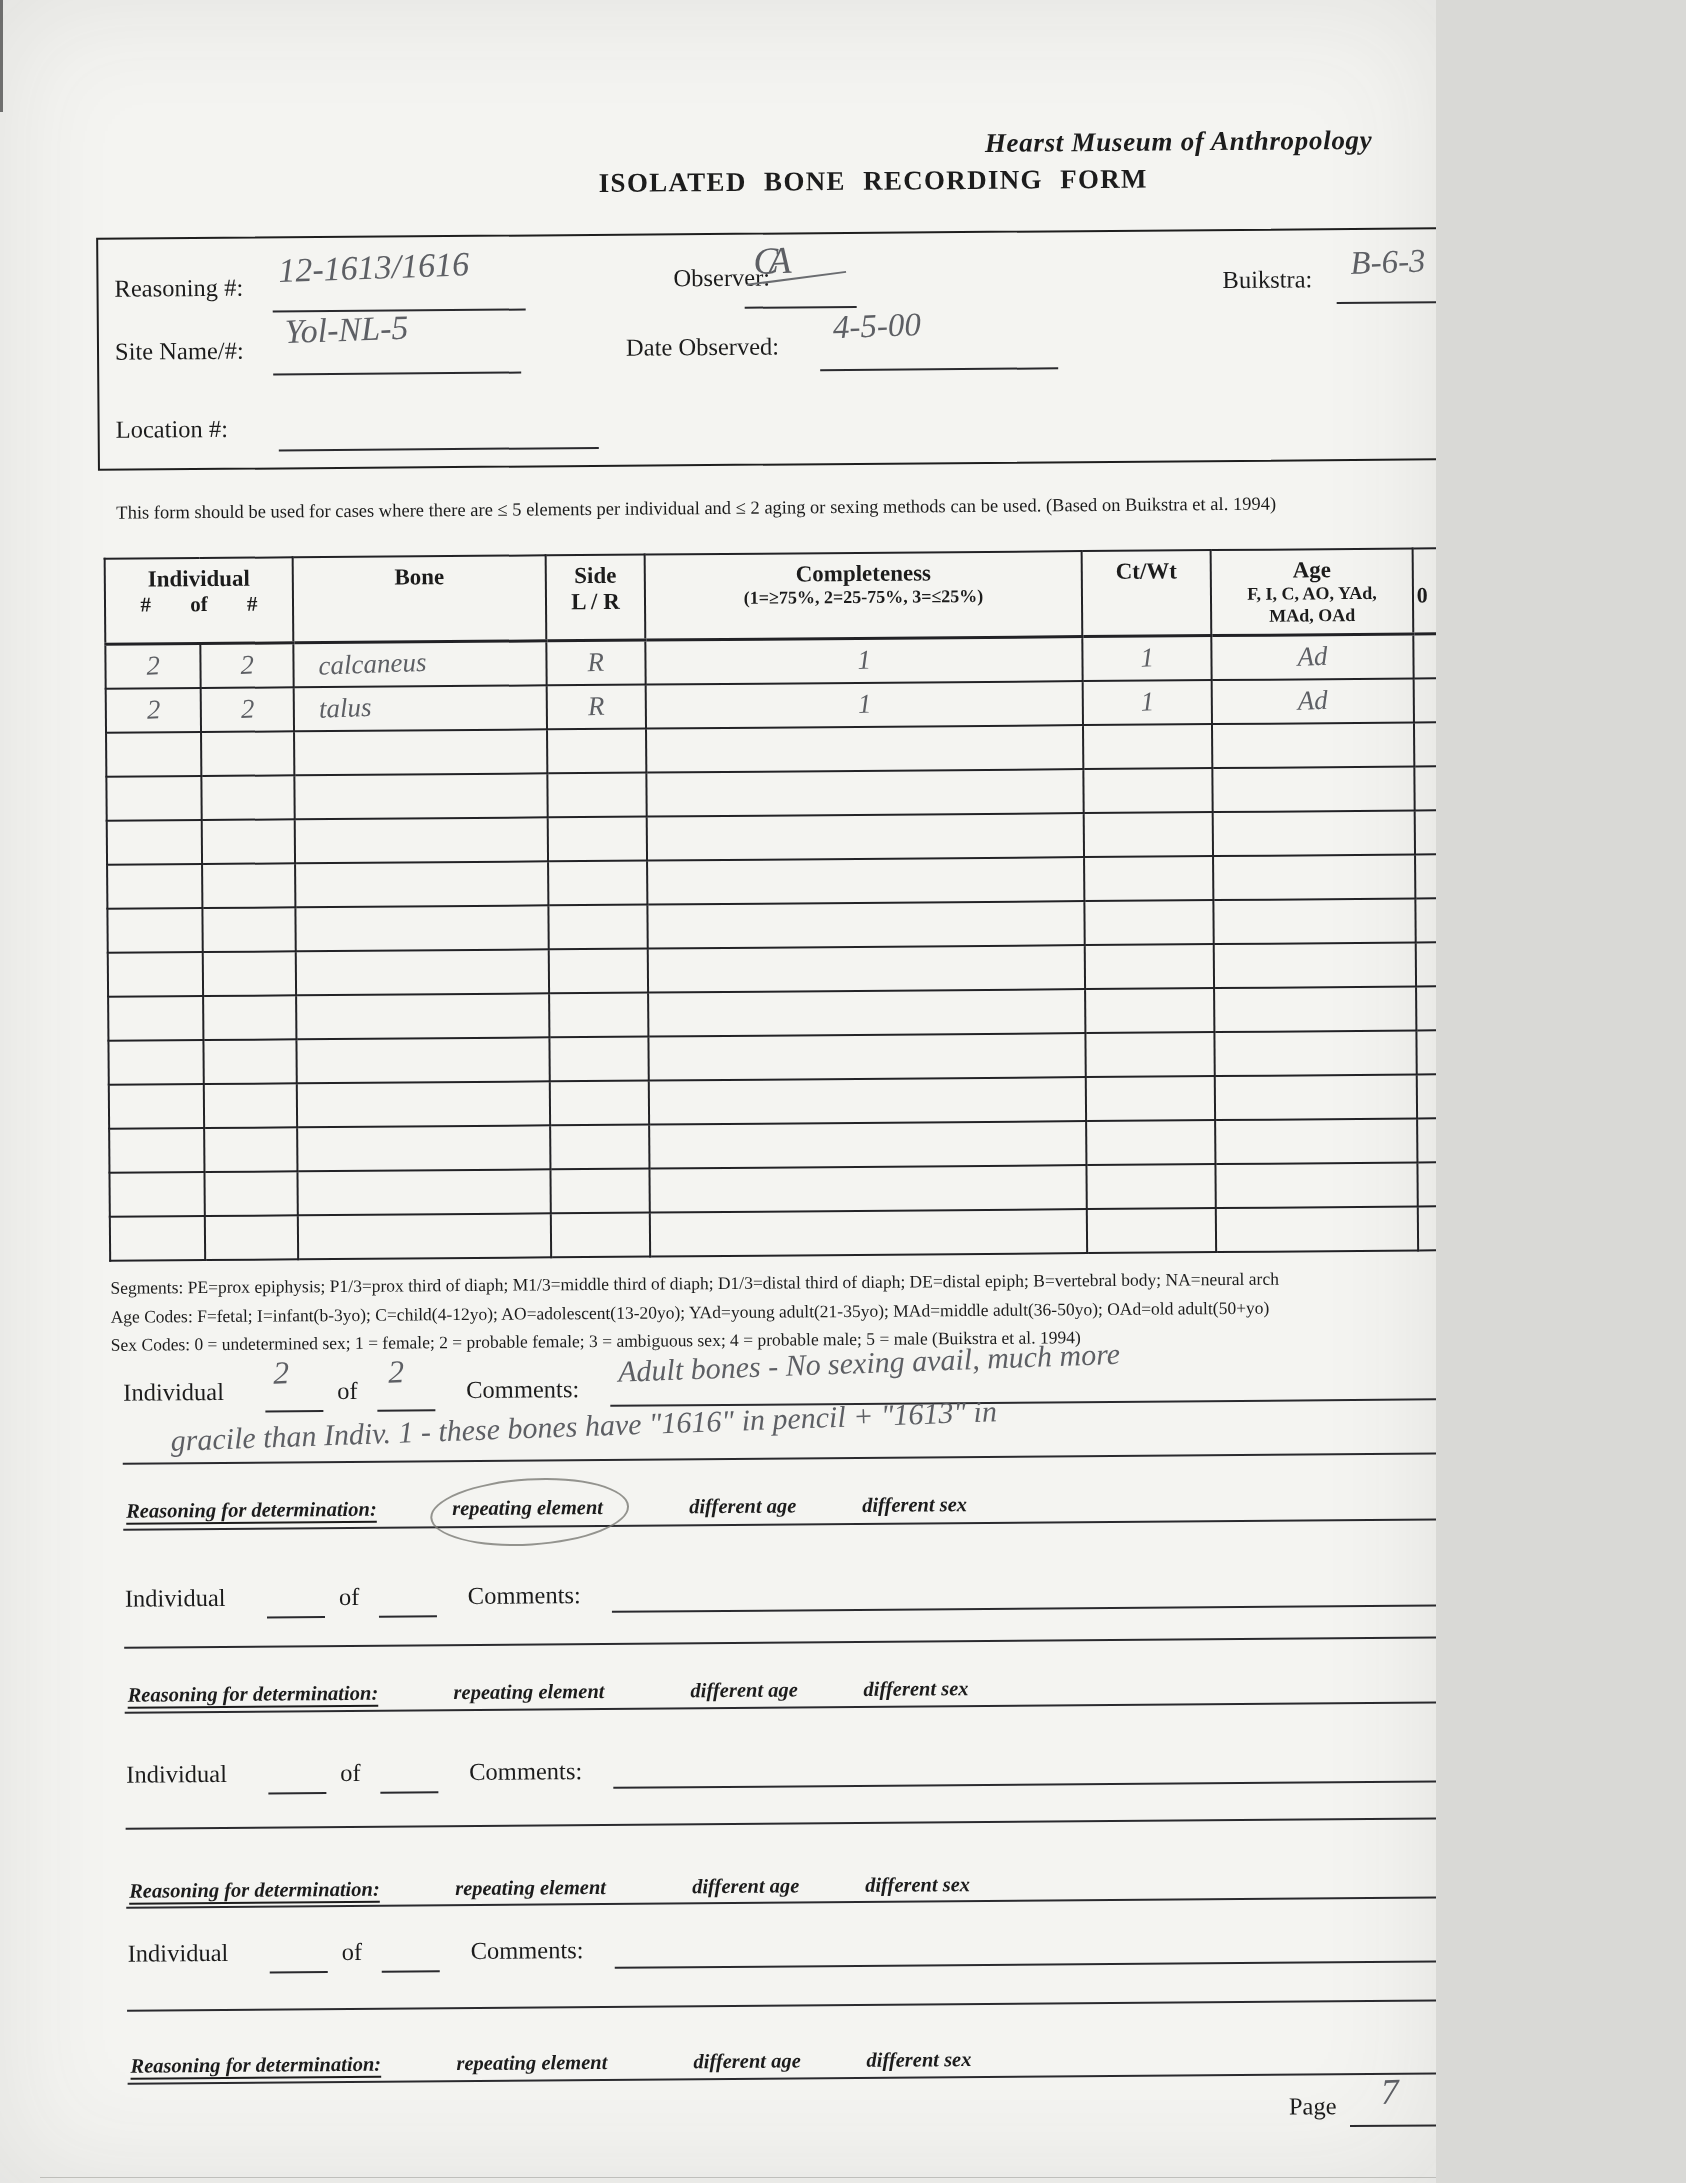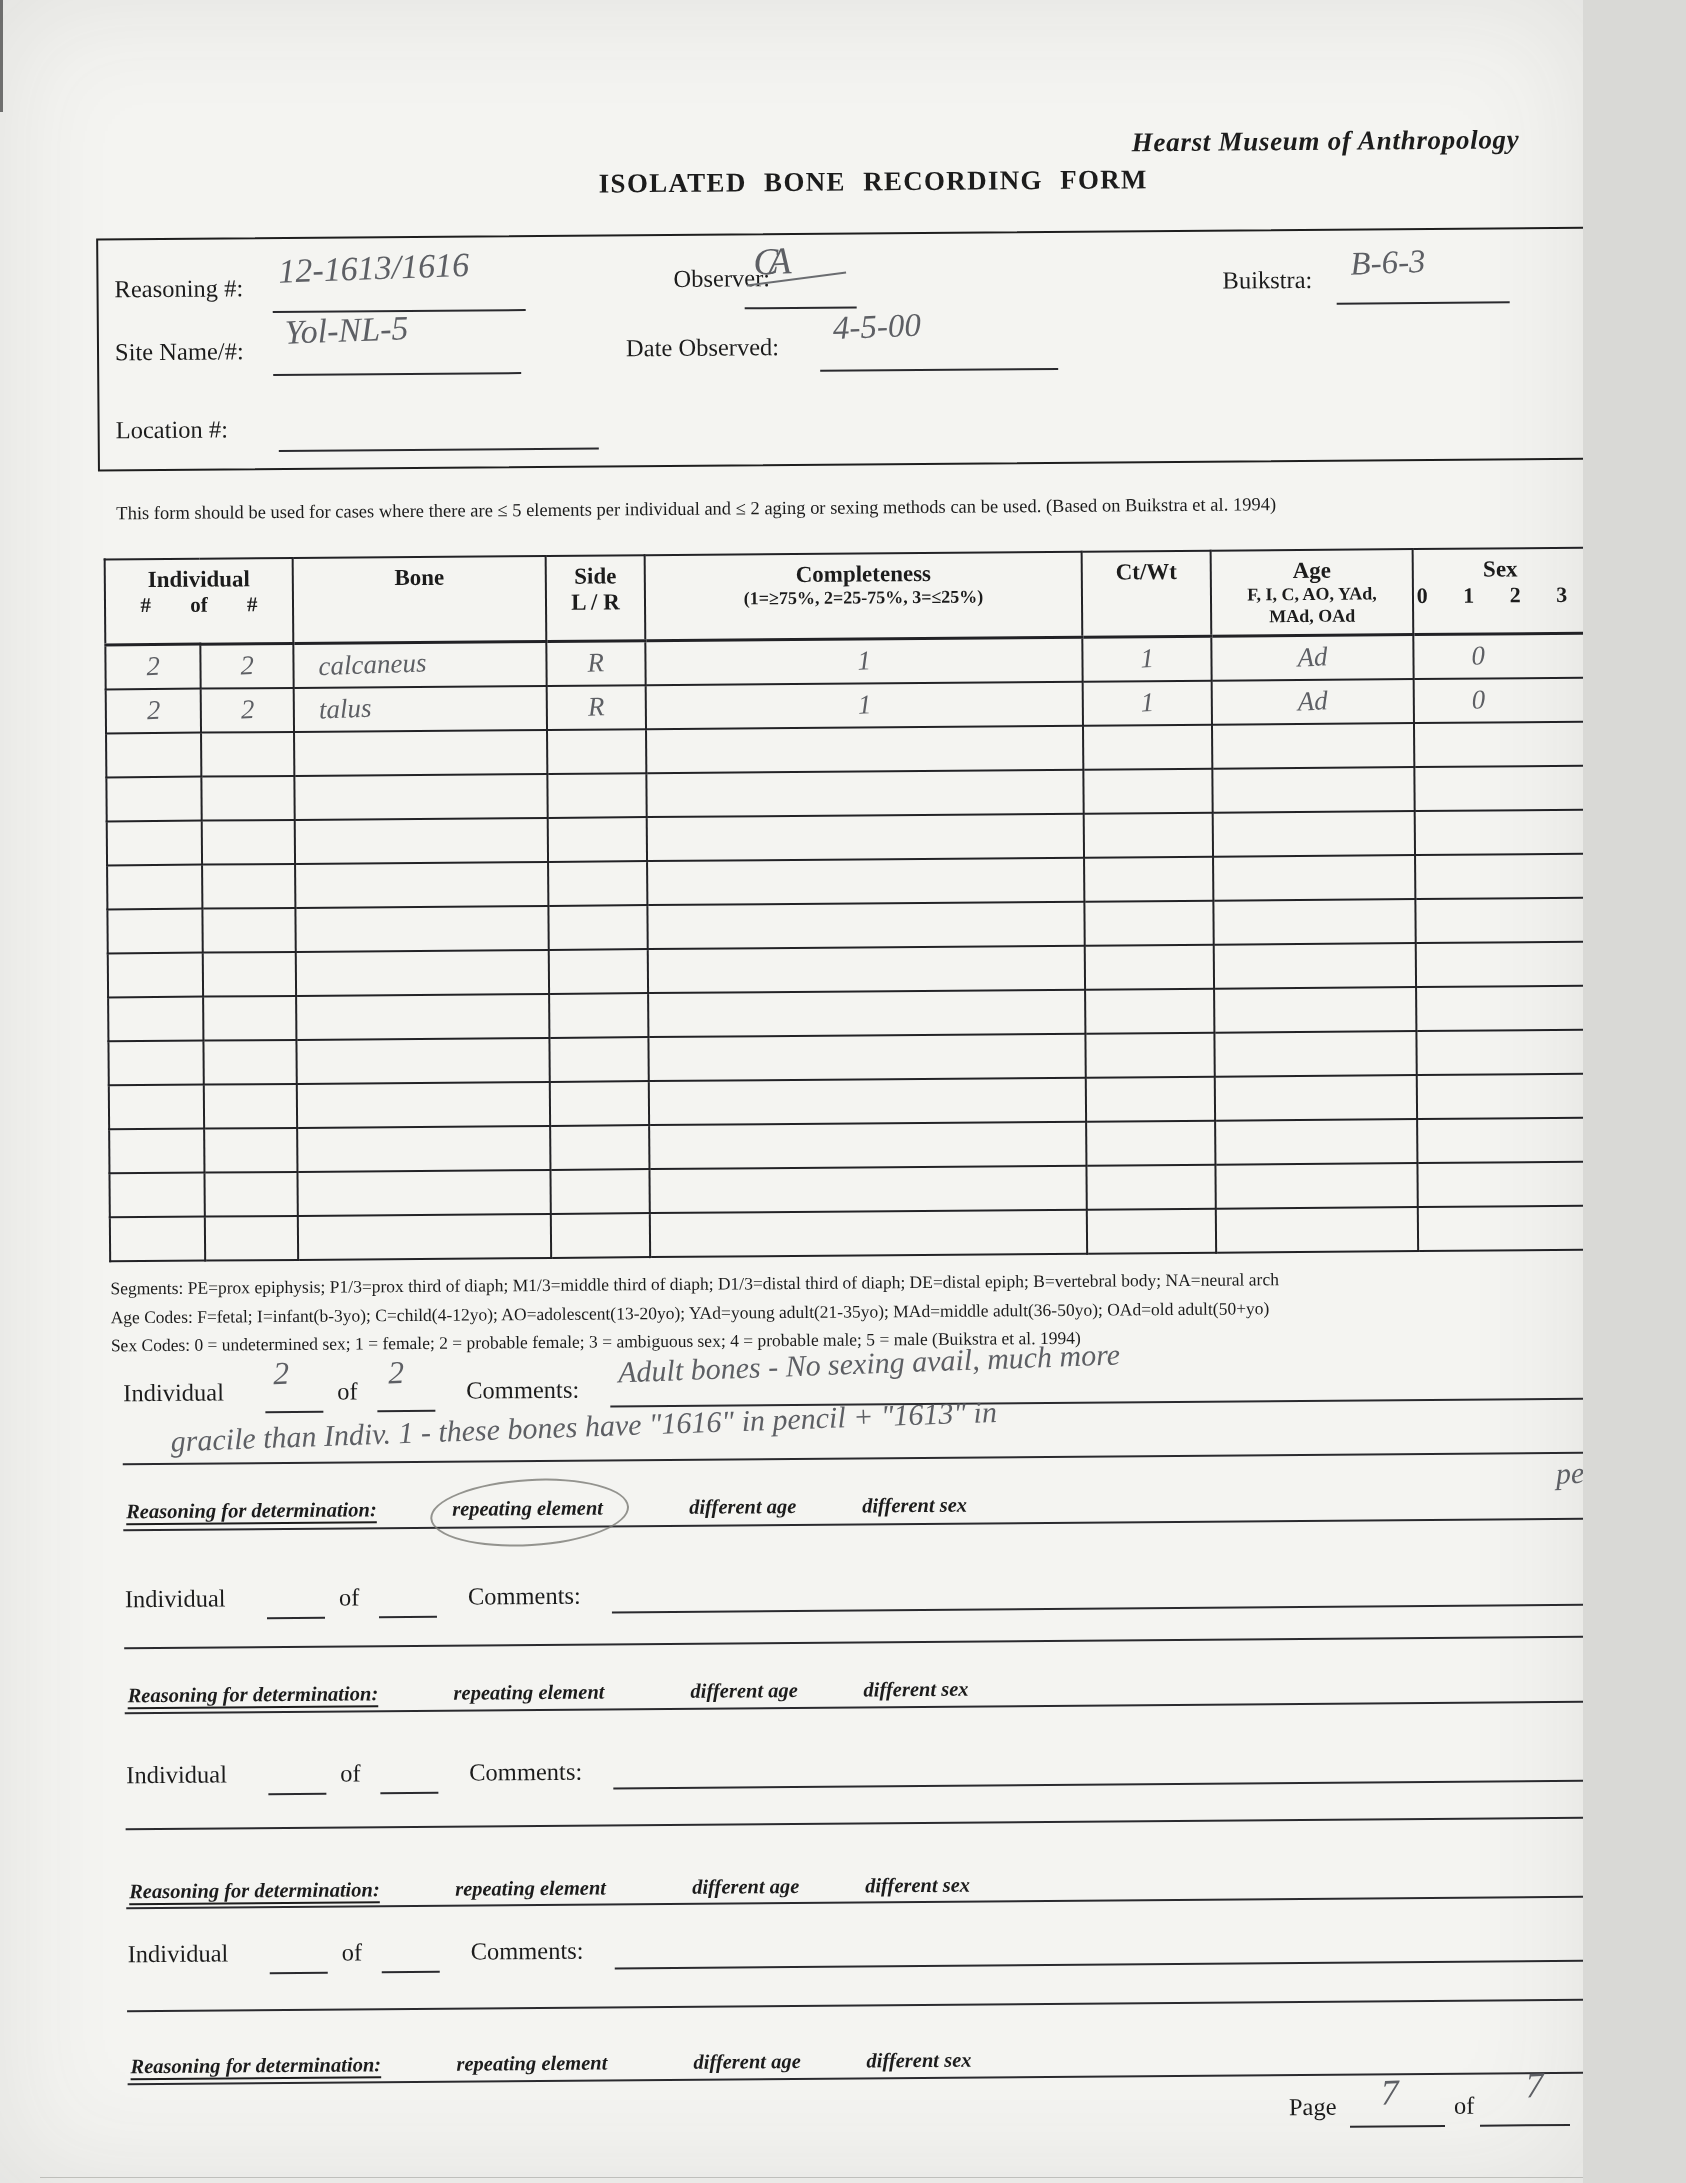--- a/index.html
+++ b/index.html
@@ -1,17 +1,17 @@
 <!DOCTYPE html>
 <html style="font-size:10.6px"><head>
 <meta charset="utf-8">
 <style>
   html,body { margin:0; padding:0; background:#d9d9d6; }
   .page {
-    position:relative; width:1583px; height:2183px;
+    position:relative; width:1436px; height:2183px;
     background:#f4f4f1; overflow:hidden;
     font-family:"Liberation Serif", serif; color:#1c1c1c;
     box-shadow: inset 0 0 119px rgba(60,60,60,0.10);
   }
   .tilt { position:absolute; inset:0; transform:rotate(-0.45deg); transform-origin:50% 45%; }
   .layer { position:absolute; inset:0; }
   .abs { position:absolute; white-space:nowrap; }
   .lbl { font-size:24.5px; }
   .museum { font-size:27px; font-style:italic; font-weight:600; letter-spacing:0.7px; }
   .title { font-size:27px; font-weight:bold; letter-spacing:1.3px; word-spacing:9.3px; }

